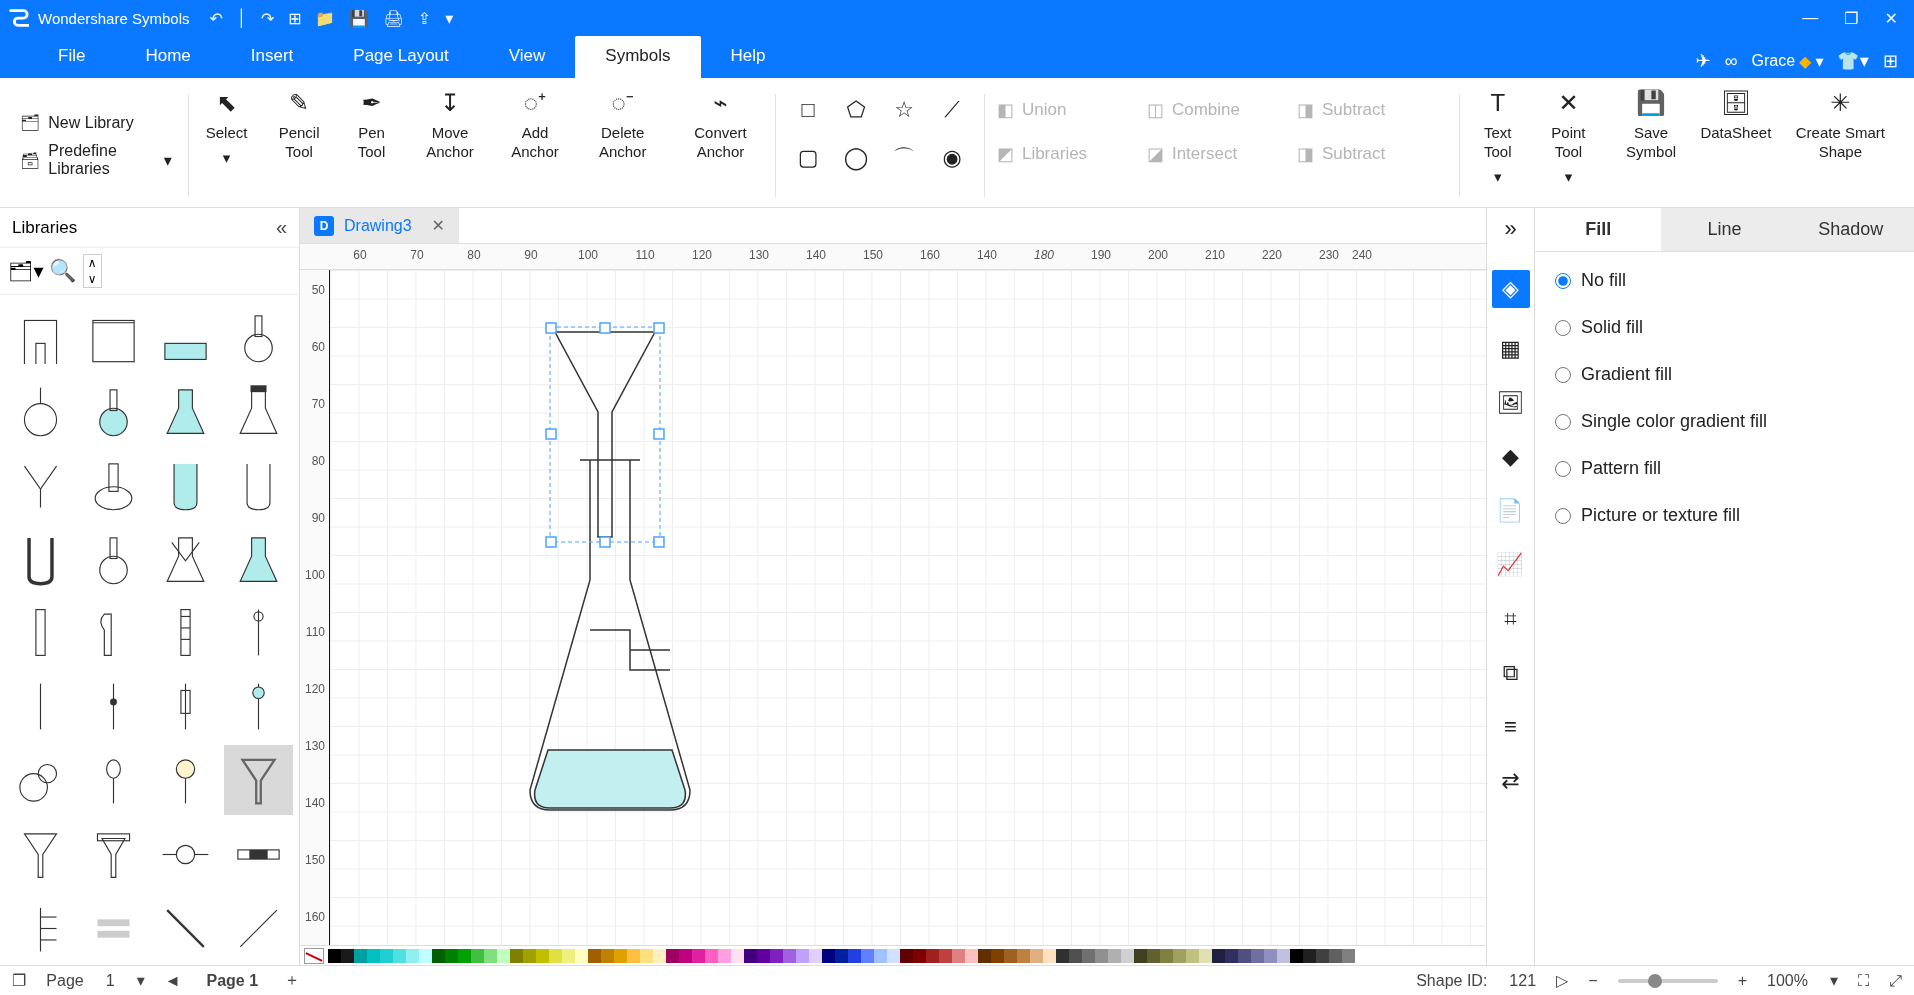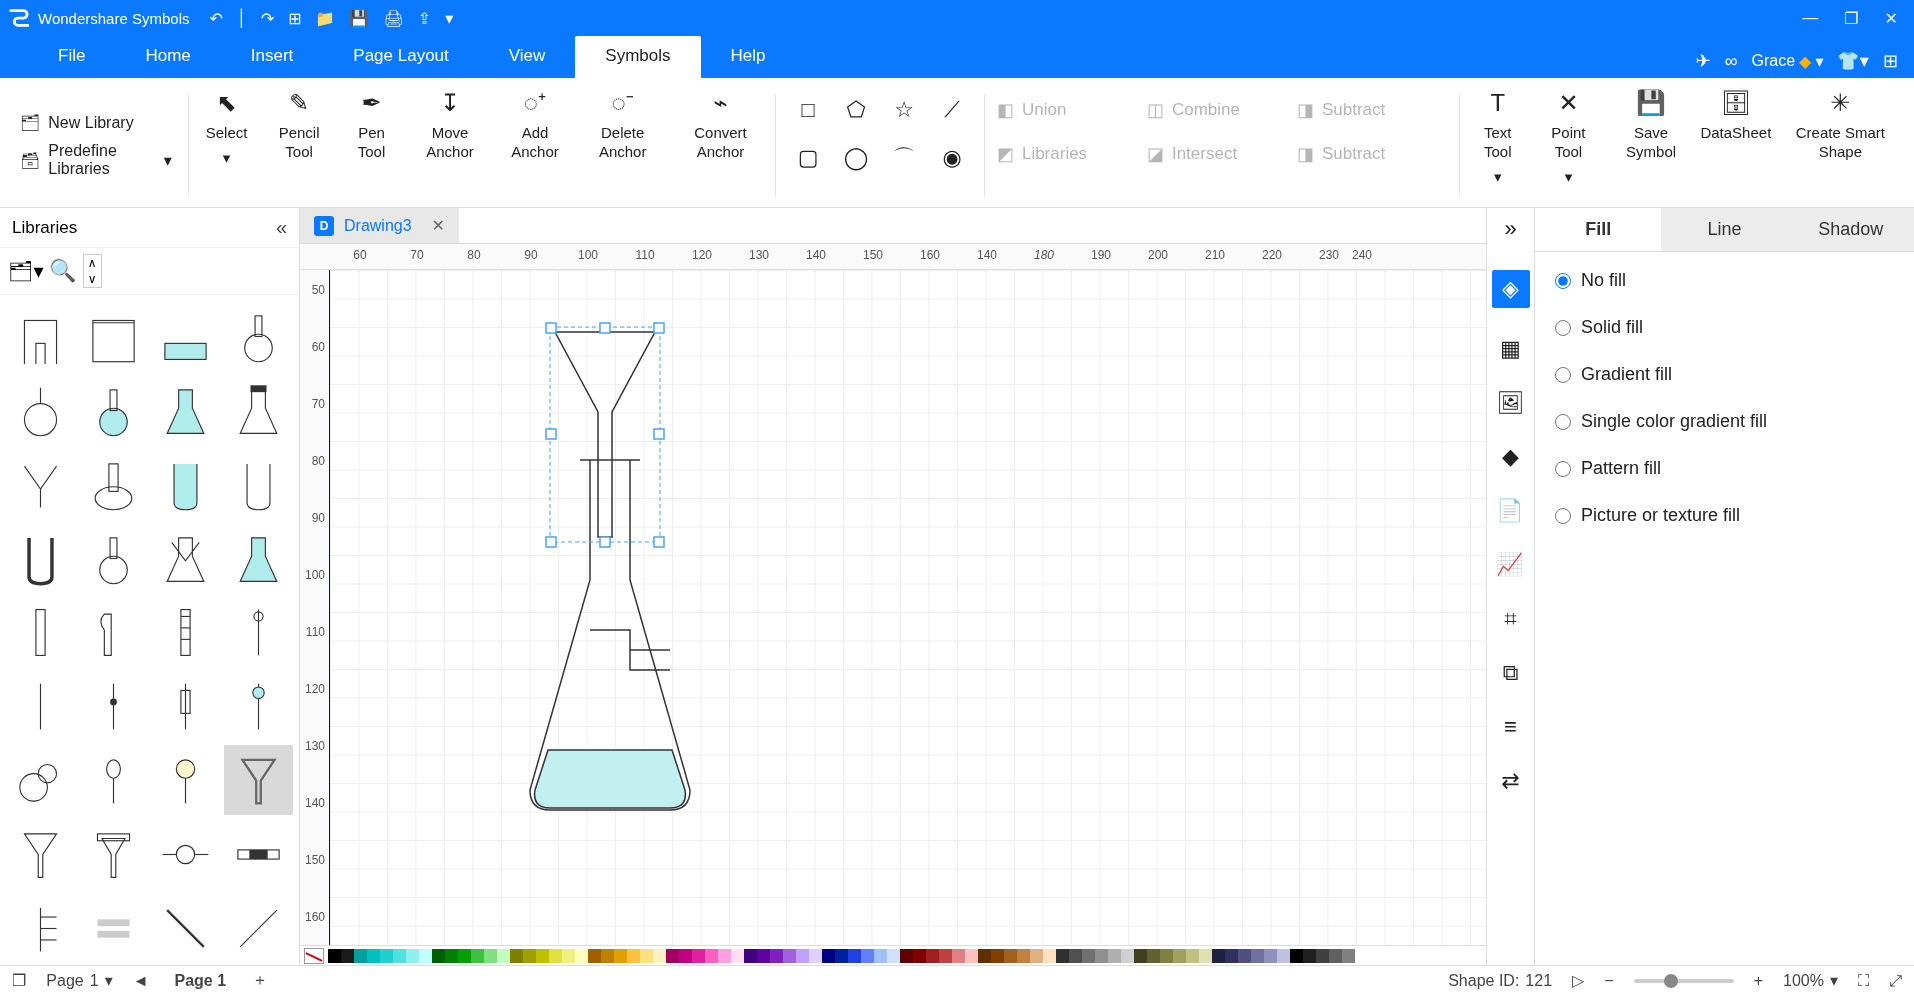--- a/index.html
+++ b/index.html
@@ -85,21 +85,21 @@
 .props-tabs { display: flex; height: 44px; border-bottom: 1px solid #ddd; }
 .props-tabs .pt { flex: 1; display: flex; align-items: center; justify-content: center; font-size: 18px; background: #ececec; color: #333; }
 .props-tabs .pt.active { background: #fff; font-weight: 600; }
 .props-body { padding: 18px 20px; display: flex; flex-direction: column; gap: 26px; font-size: 18px; color: #222; }
 .radio { display: flex; align-items: center; gap: 10px; }
 .radio input { width: 16px; height: 16px; accent-color: #0a78ff; }
 
 
 .statusbar { height: 30px; border-top: 1px solid #ddd; display: flex; align-items: center; padding: 0 12px; font-size: 16px; color: #444; gap: 20px; }
 .statusbar .spacer { flex: 1; }
-.statusbar .sb-item { display: flex; align-items: center; gap: 6px; }
+.statusbar .sb-item { display: flex; align-items: center; gap: 22px; }
 .pages-tab { display: flex; align-items: center; gap: 14px; }
 .pages-tab .ptab { padding: 4px 12px; }
 .pages-tab .ptab.active { font-weight: 700; }
 .zoom-slider { width: 100px; height: 4px; background: #ccc; position: relative; border-radius: 2px; }
 .zoom-slider::after { content: ""; position: absolute; left: 30%; top: -5px; width: 14px; height: 14px; background: #888; border-radius: 50%; }
 </style>
 </head>
 <body>
 
 <div class="titlebar">

